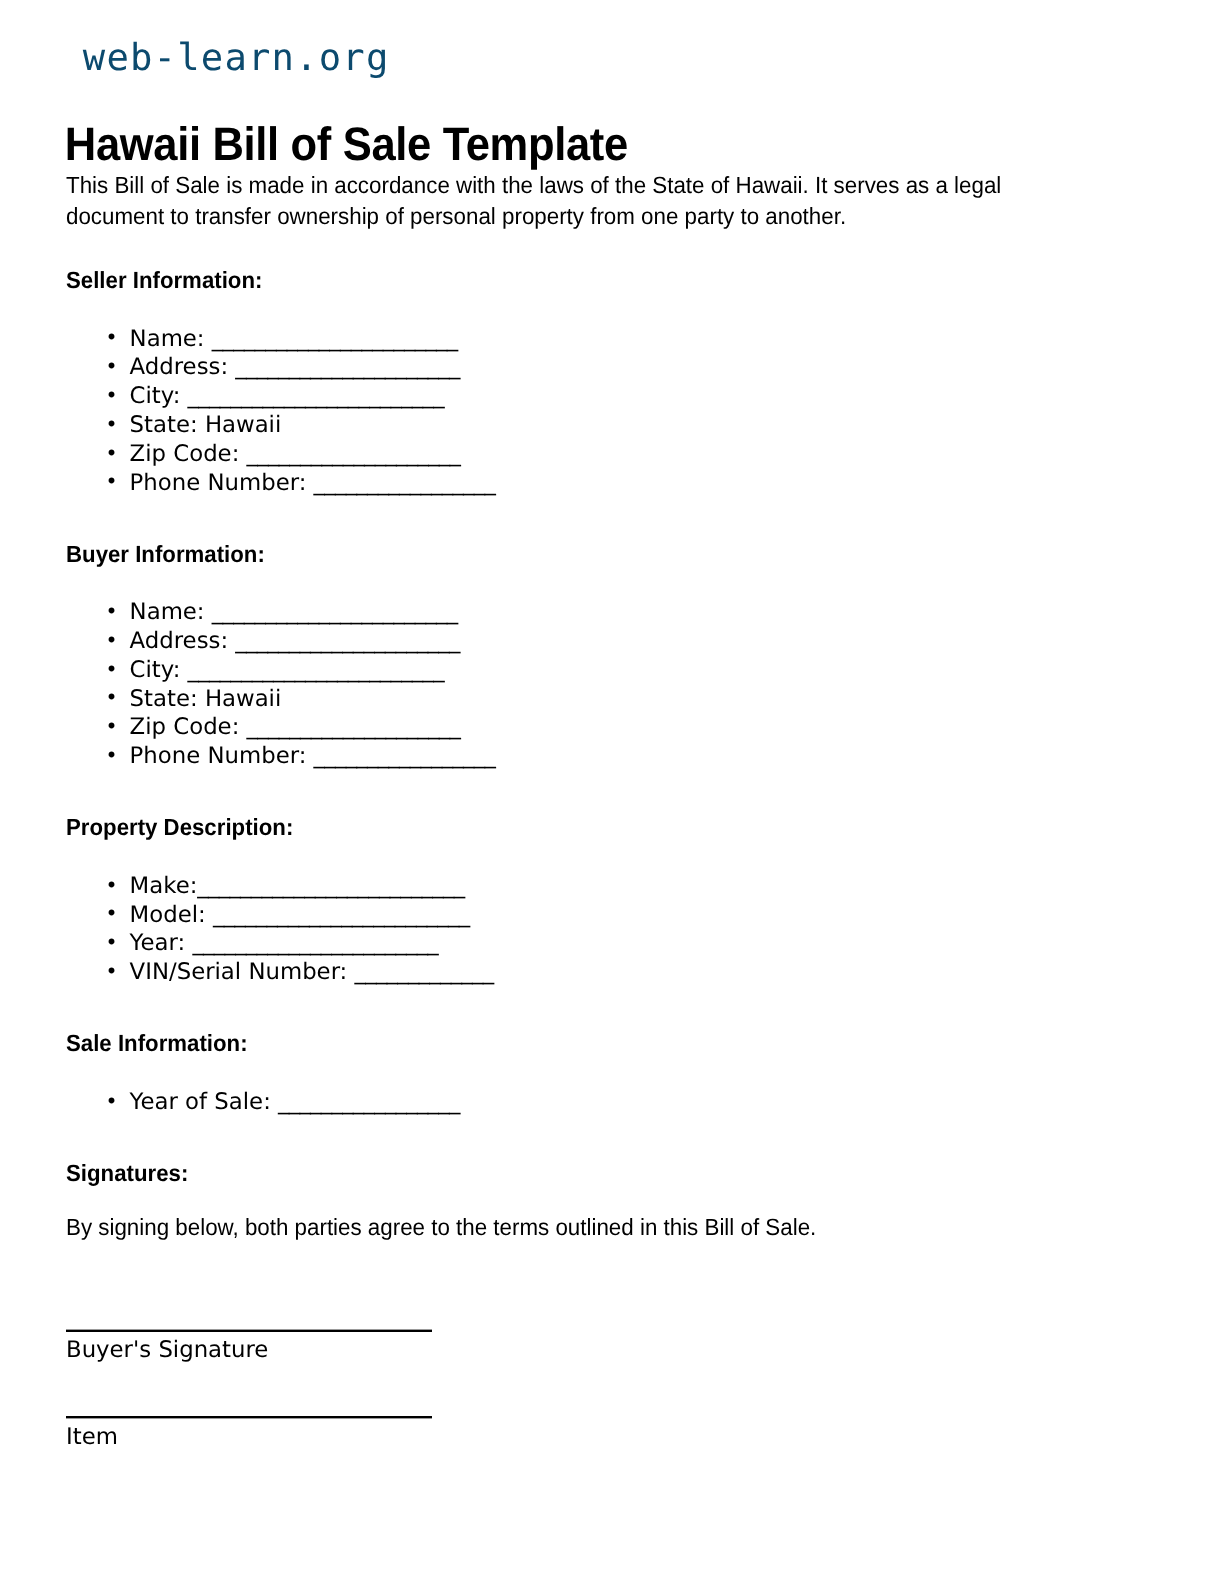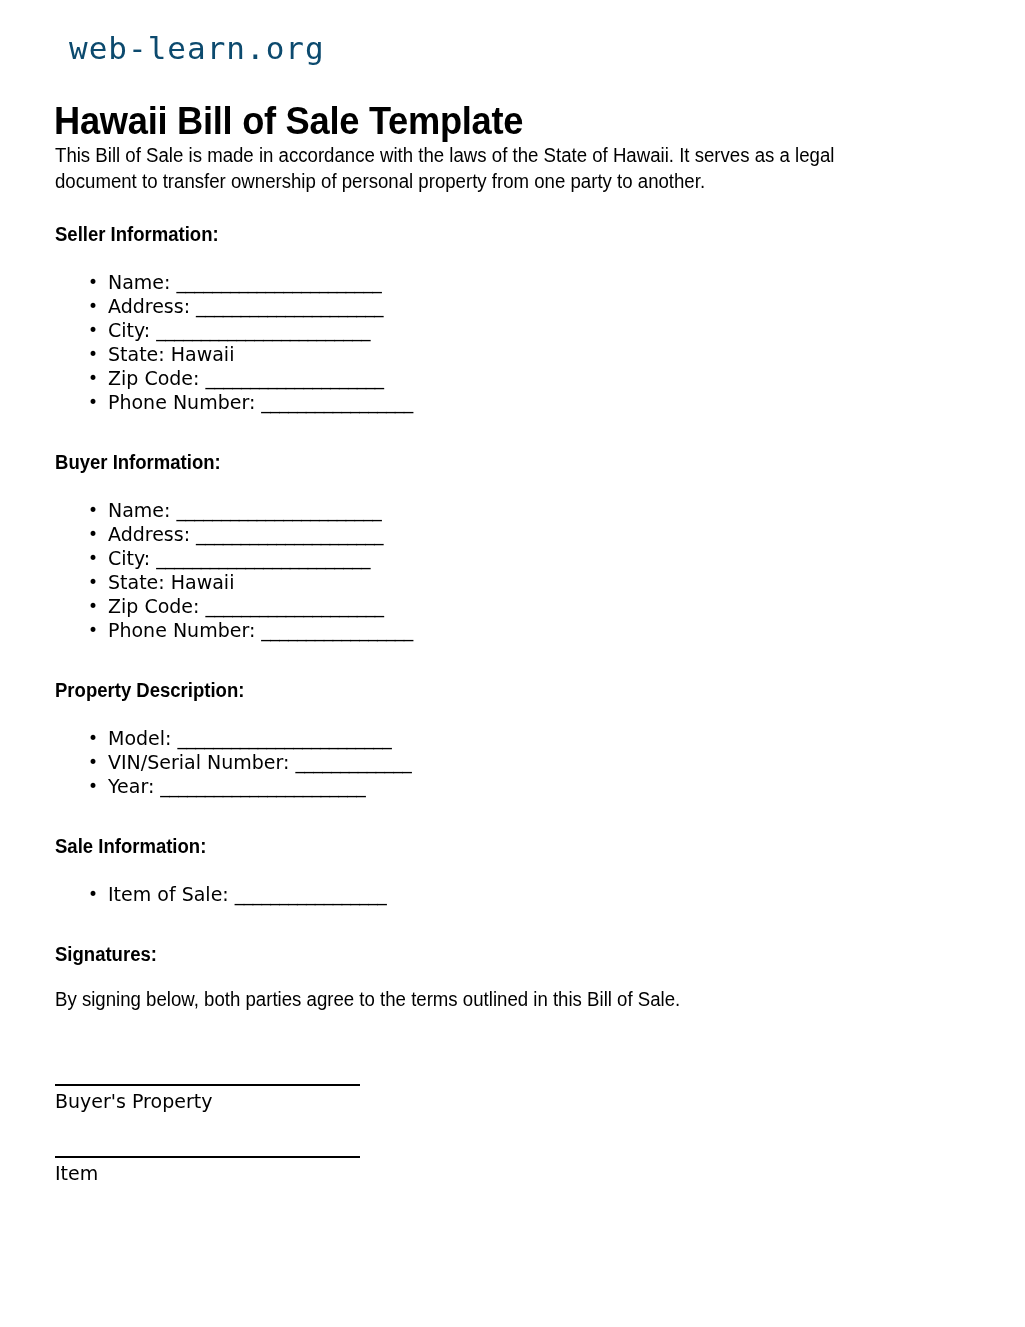--- a/index.html
+++ b/index.html
@@ -175,48 +175,49 @@
       <li><span>State: Hawaii</span><span class="blank"></span></li>
       <li><span>Zip Code: </span><span class="blank">____________________</span></li>
       <li><span>Phone Number: </span><span class="blank">_________________</span></li>
     </ul>
 
     <div class="gap-list-to-head"></div>
 
     <h2 class="section-head">Property Description:</h2>
     <div class="gap-head-to-list"></div>
     <ul class="fields">
+      <li><span>Make:</span><span class="blank">_________________________</span></li>
       <li><span>Model: </span><span class="blank">________________________</span></li>
+      <li><span>Year: </span><span class="blank">_______________________</span></li>
       <li><span>VIN/Serial Number: </span><span class="blank">_____________</span></li>
-      <li><span>Year: </span><span class="blank">_______________________</span></li>
     </ul>
 
     <div class="gap-list-to-head"></div>
 
     <h2 class="section-head">Sale Information:</h2>
     <div class="gap-head-to-list"></div>
     <ul class="fields">
-      <li><span>Item of Sale: </span><span class="blank">_________________</span></li>
+      <li><span>Year of Sale: </span><span class="blank">_________________</span></li>
     </ul>
 
     <div class="gap-list-to-head"></div>
 
     <h2 class="section-head">Signatures:</h2>
     <div style="height:20px"></div>
 
     <p class="sig-note">By signing below, both parties agree to the terms outlined in this Bill of Sale.</p>
 
     <div style="height:30px"></div>
 
 
     <div class="sig-spacer"></div>
 
     <div class="sig-block">
       <div class="sig-line"></div>
-      <div class="sig-label">Buyer's Property</div>
+      <div class="sig-label">Buyer's Signature</div>
     </div>
 
     <div class="sig-spacer"></div>
 
     <div class="sig-block">
       <div class="sig-line"></div>
       <div class="sig-label">Item</div>
     </div>
 
   </div>

